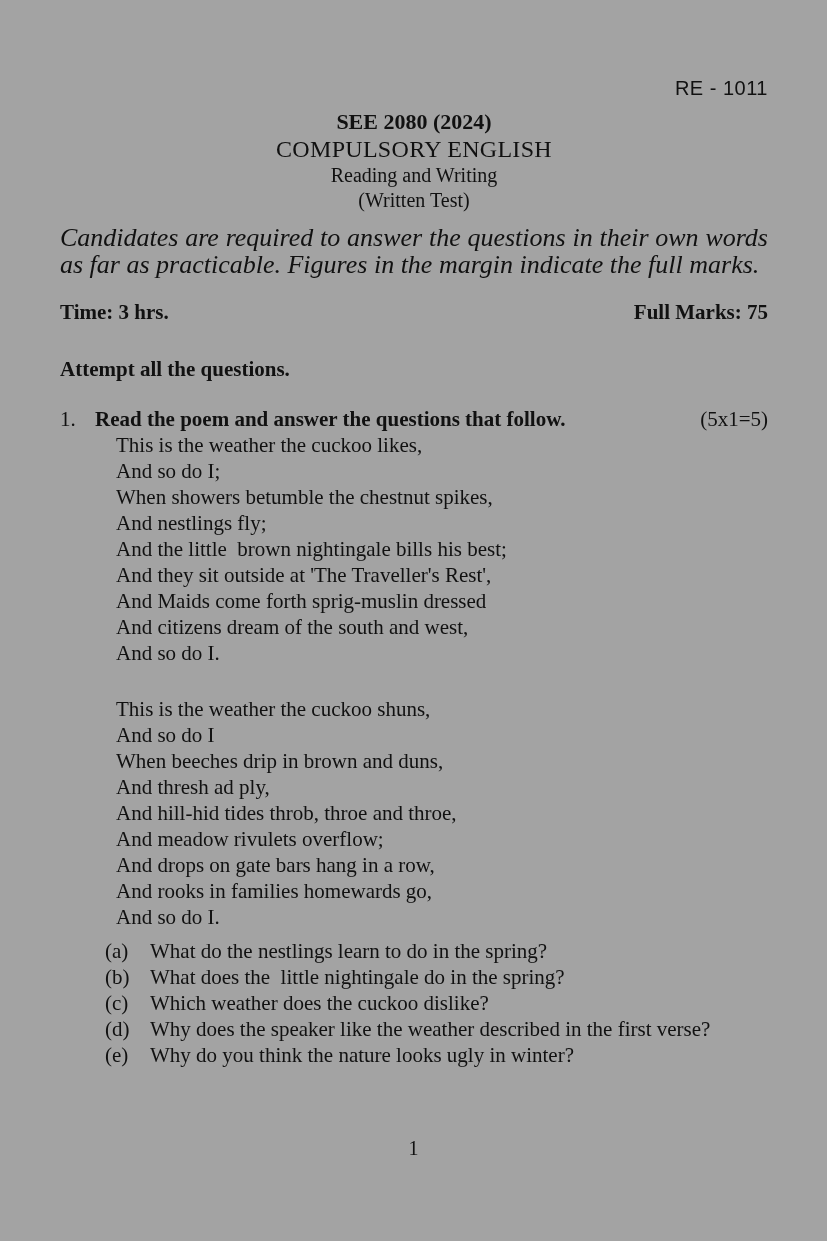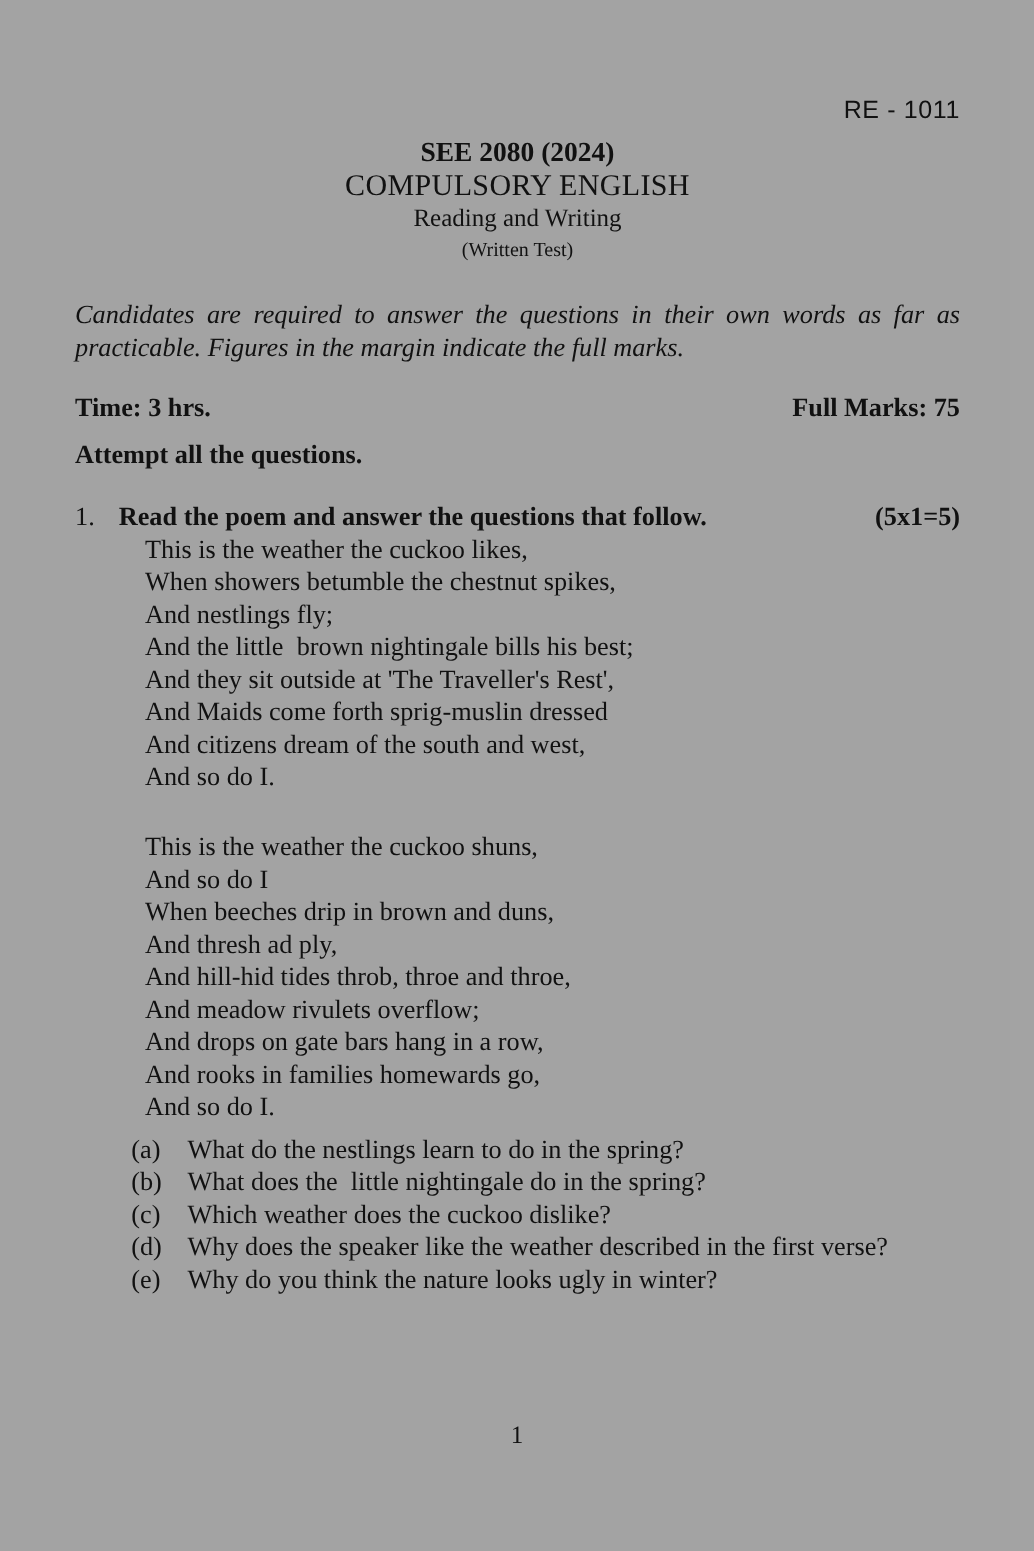--- a/index.html
+++ b/index.html
@@ -39,61 +39,61 @@
     font-size: 24px;
     line-height: 28px;
     font-weight: normal;
     letter-spacing: 0.3px;
   }
   .title-paper-type {
     font-size: 20px;
     line-height: 25px;
   }
   .title-test-type {
-    font-size: 16px;
+    font-size: 20px;
     line-height: 25px;
   }
   .instructions {
-    margin-top: 25px;
+    margin-top: 11px;
     font-style: italic;
-    font-size: 21px;
+    font-size: 26px;
     line-height: 27px;
     text-align: justify;
   }
   .meta-row {
     margin-top: 22px;
     display: flex;
     justify-content: space-between;
     font-weight: bold;
     font-size: 21px;
     line-height: 24px;
     gap: 40px;
   }
   .attempt-note {
-    margin-top: 12px;
+    margin-top: 32px;
     font-weight: bold;
     font-size: 21px;
     line-height: 26px;
   }
   .q1-header {
     margin-top: 24px;
     display: flex;
     font-size: 21px;
     line-height: 26px;
   }
   .q1-number {
     width: 35px;
     flex: 0 0 35px;
   }
   .q1-title {
     font-weight: bold;
     flex: 1 1 auto;
   }
   .q1-marks {
-    font-weight: bold;
+    font-weight: normal;
     flex: 0 0 auto;
     text-align: left;
   }
   .poem {
     margin-left: 56px;
     font-size: 21px;
     line-height: 26px;
   }
   .stanza-2 {
     margin-top: 30px;
@@ -152,20 +152,21 @@
   <div class="attempt-note">Attempt all the questions.</div>
 
   <div class="q1-header">
     <span class="q1-number">1.</span>
     <span class="q1-title">Read the poem and answer the questions that follow.</span>
     <span class="q1-marks">(5x1=5)</span>
   </div>
 
   <div class="poem stanza-1">
     <div class="poem-line">This is the weather the cuckoo likes,</div>
+    <div class="poem-line">And so do I;</div>
     <div class="poem-line">When showers betumble the chestnut spikes,</div>
     <div class="poem-line">And nestlings fly;</div>
     <div class="poem-line">And the little  brown nightingale bills his best;</div>
     <div class="poem-line">And they sit outside at 'The Traveller's Rest',</div>
     <div class="poem-line">And Maids come forth sprig-muslin dressed</div>
     <div class="poem-line">And citizens dream of the south and west,</div>
     <div class="poem-line">And so do I.</div>
   </div>
 
   <div class="poem stanza-2">

